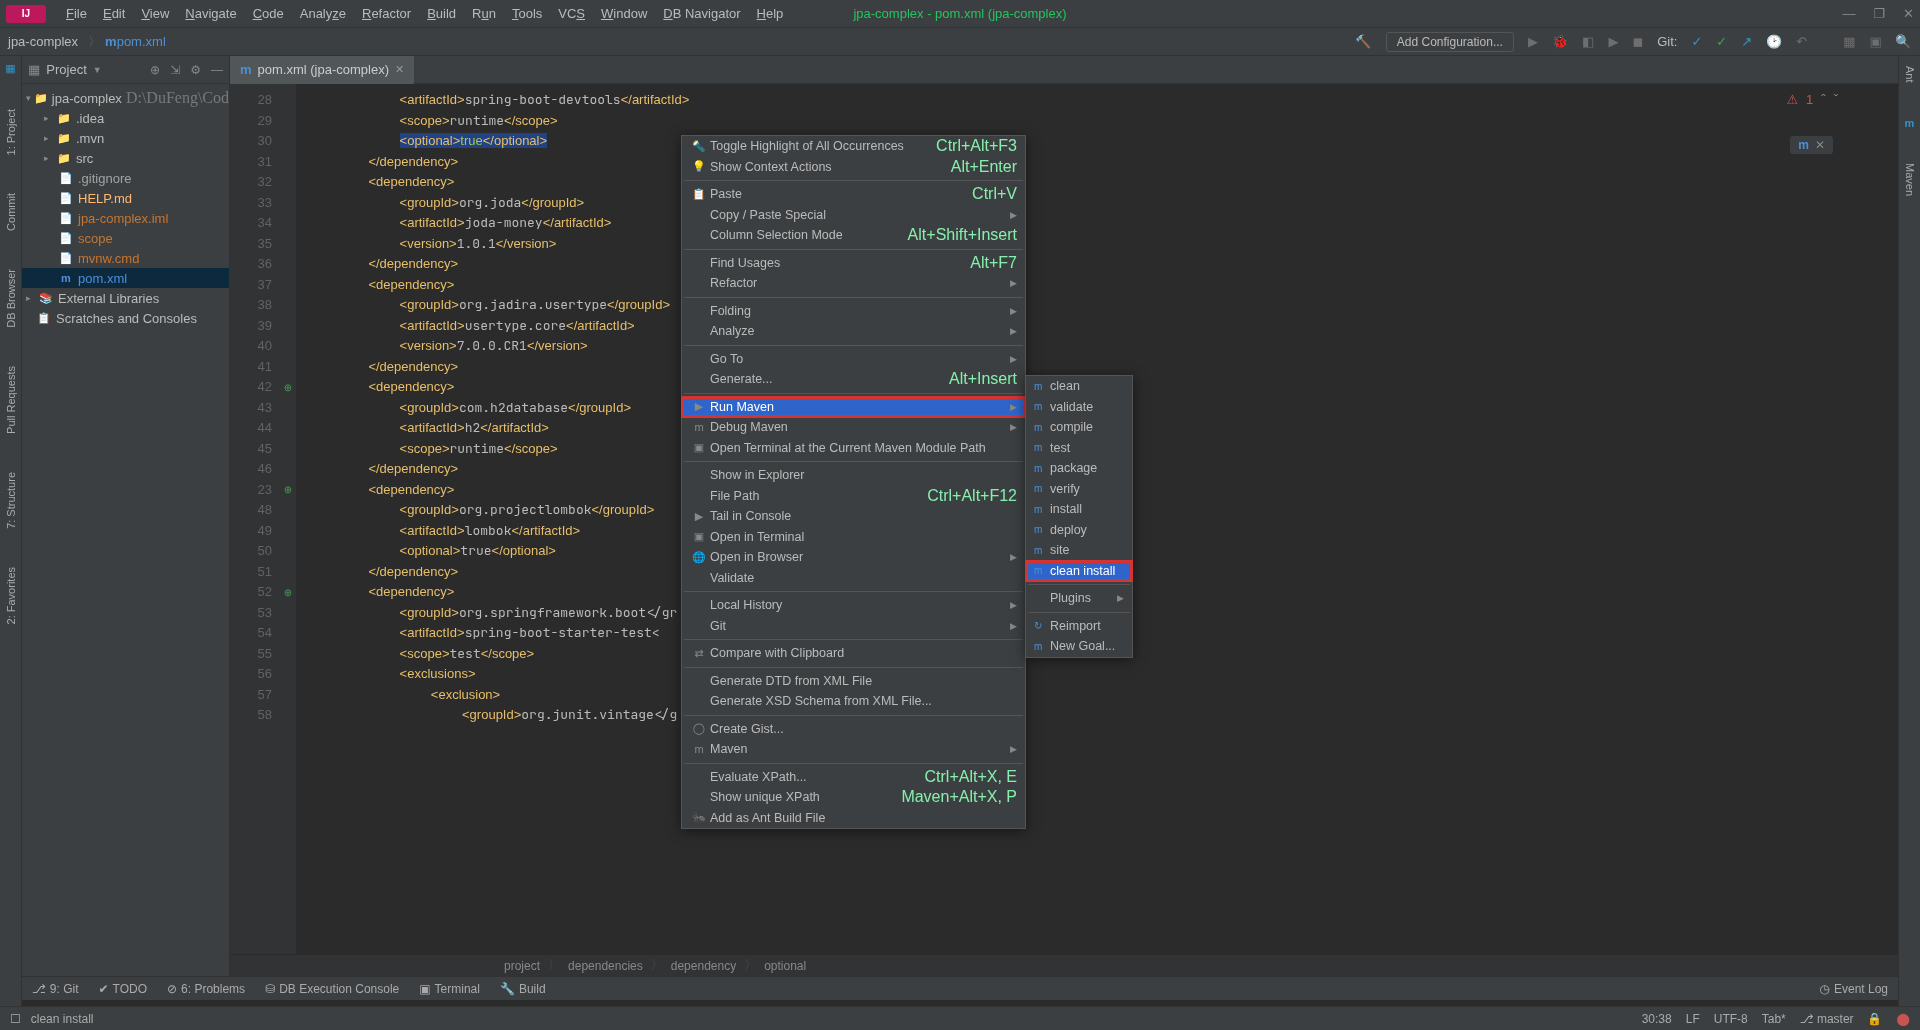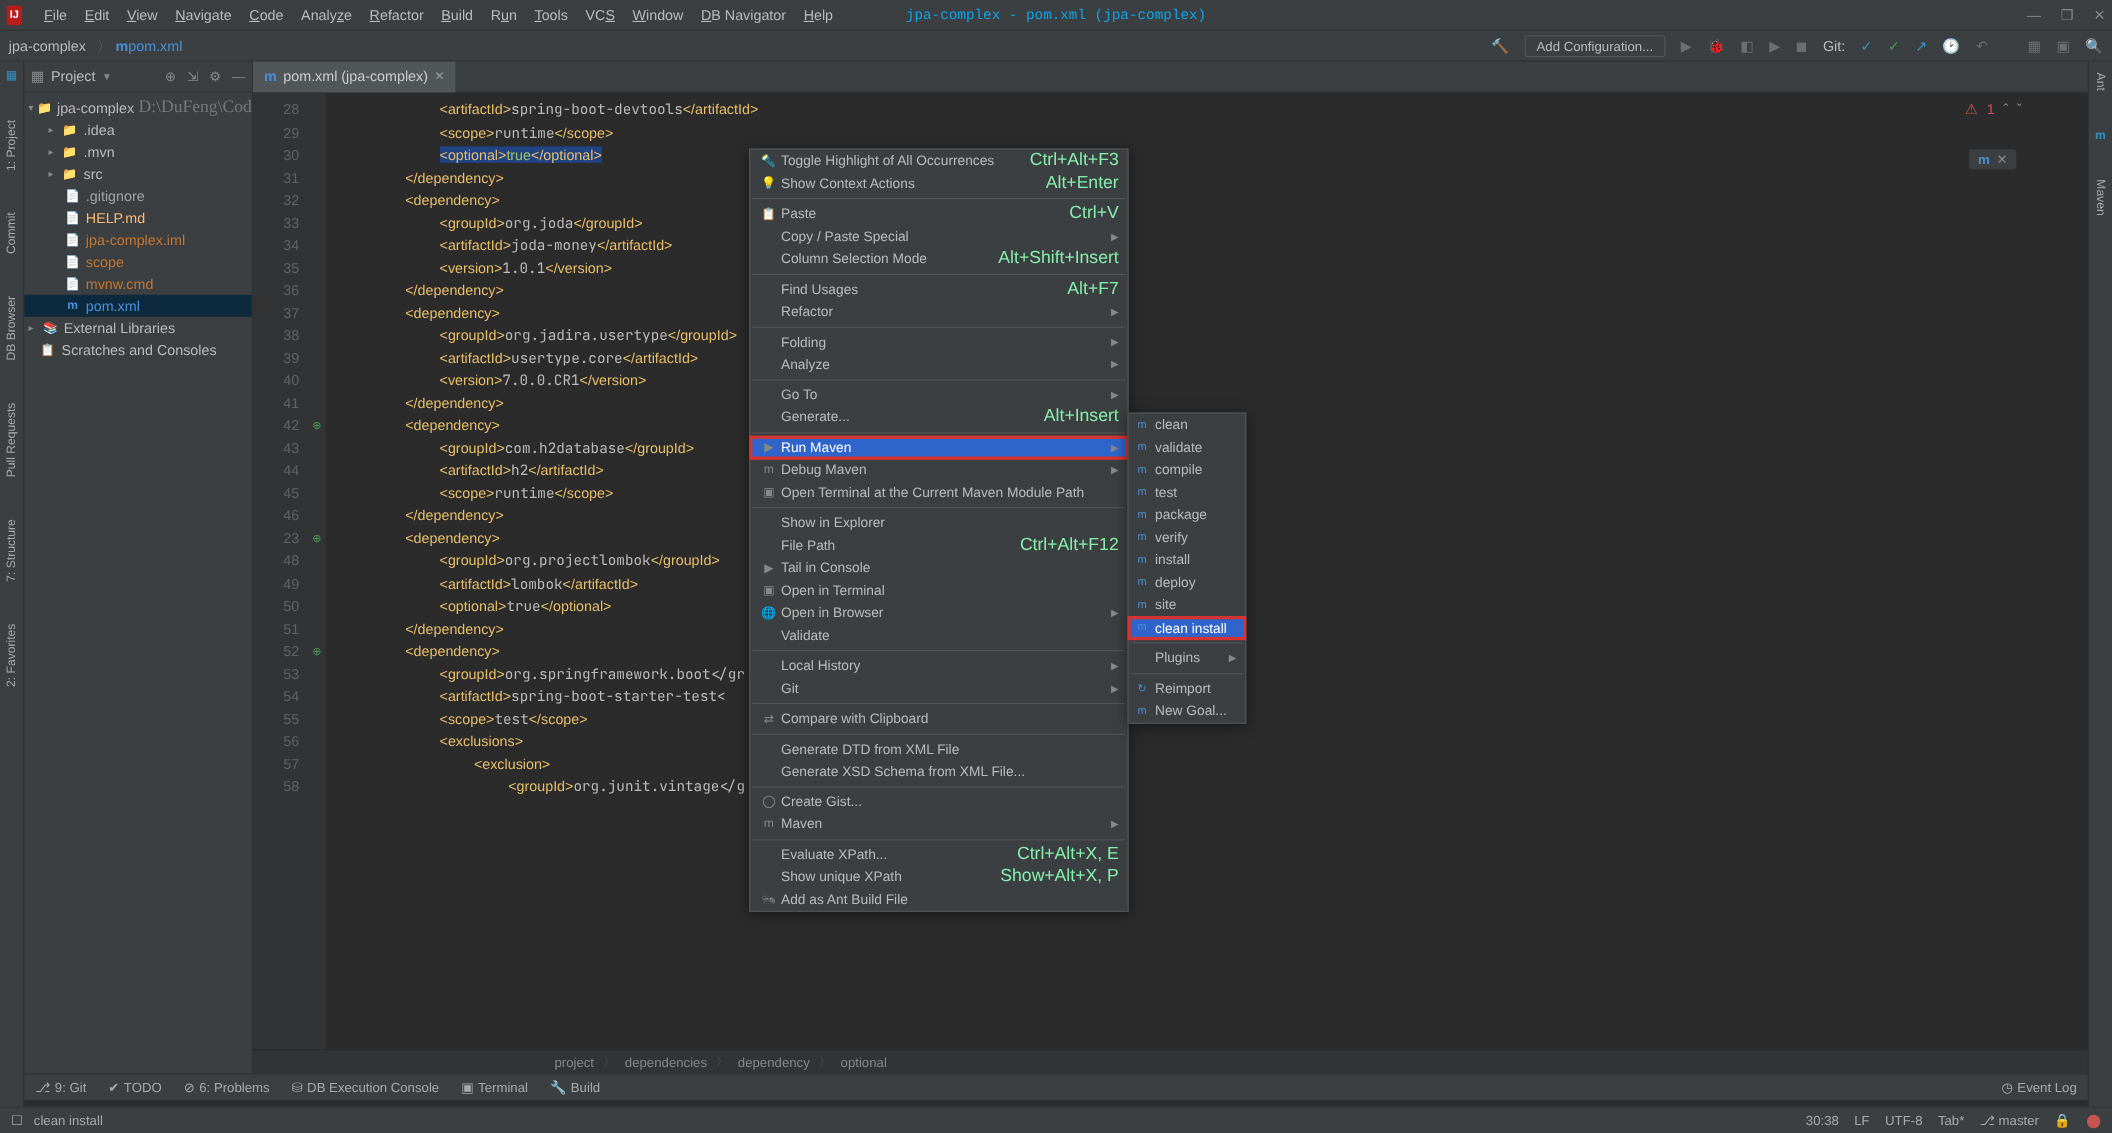--- a/index.html
+++ b/index.html
@@ -1,21 +1,21 @@
 <!DOCTYPE html>
 <html><head>
 <meta charset="utf-8">
 <style>
 * { margin:0; padding:0; box-sizing:border-box; font-family:'Segoe UI',Arial,sans-serif; }
 body { background:#2b2b2b; color:#bbb; width:1920px; height:1030px; overflow:hidden; font-size:13px; position:relative; }
 .menubar { height:28px; background:#3c3f41; display:flex; align-items:center; padding:0 6px; border-bottom:1px solid #323232; }
-.menubar .logo { width:14px; height:18px; background:#b91c1c; margin-right:12px; border-radius:3px; display:inline-flex; align-items:center; justify-content:center; font-size:10px; font-weight:bold; color:#fff;}
+.menubar .logo { width:40px; height:18px; background:#be185d; margin-right:12px; border-radius:3px; display:inline-flex; align-items:center; justify-content:center; font-size:10px; font-weight:bold; color:#fff;}
 .menubar .menu-item { padding:0 8px; cursor:pointer; font-size:13px; }
 .menubar .menu-item u { text-decoration:underline; }
-.menubar .window-title { margin-left:auto; margin-right:auto; color:#0ea5e9; position:absolute; left:50%; transform:translateX(-50%);font-family:Liberation Mono, monospace;}
+.menubar .window-title { margin-left:auto; margin-right:auto; color:#22c55e; position:absolute; left:50%; transform:translateX(-50%);}
 .menubar .win-btns { margin-left:auto; display:flex; gap:18px; color:#888; }
 .toolbar { height:28px; background:#3c3f41; display:flex; align-items:center; border-bottom:1px solid #323232; padding:0 8px; }
 .crumb-file { color:#bbb; padding-right:6px; font-weight:500;}
 .crumb-sep { color:#666; padding:0 4px;}
 .crumb-m { color:#4a90d9; font-weight:bold; }
 .crumb-pom { color:#4a90d9; }
 .toolbar .right-tools { margin-left:auto; display:flex; align-items:center; gap:14px; }
 .toolbar .add-config { background:#3c3f41; border:1px solid #555; padding:2px 10px; border-radius:3px; font-size:12px;}
 .toolbar .icon-btn { color:#6e6e6e; cursor:pointer; }
 .toolbar .git-label { color:#bbb; }
@@ -537,21 +537,21 @@
     </div>
     <div class="cm-item sep"></div>
     <div class="cm-item">
       <span class="ico"></span>
       <span class="lbl">Evaluate XPath...</span>
       <span class="sc">Ctrl+Alt+X, E</span>
     </div>
     <div class="cm-item">
       <span class="ico"></span>
       <span class="lbl">Show unique XPath</span>
-      <span class="sc">Show+Alt+X, P</span>
+      <span class="sc">Maven+Alt+X, P</span>
     </div>
     <div class="cm-item">
       <span class="ico">🐜</span>
       <span class="lbl">Add as Ant Build File</span>
       <span class="sc"></span>
     </div>
   </div>
 
 <div class="submenu" id="submenu">
     <div class="sm-item">

